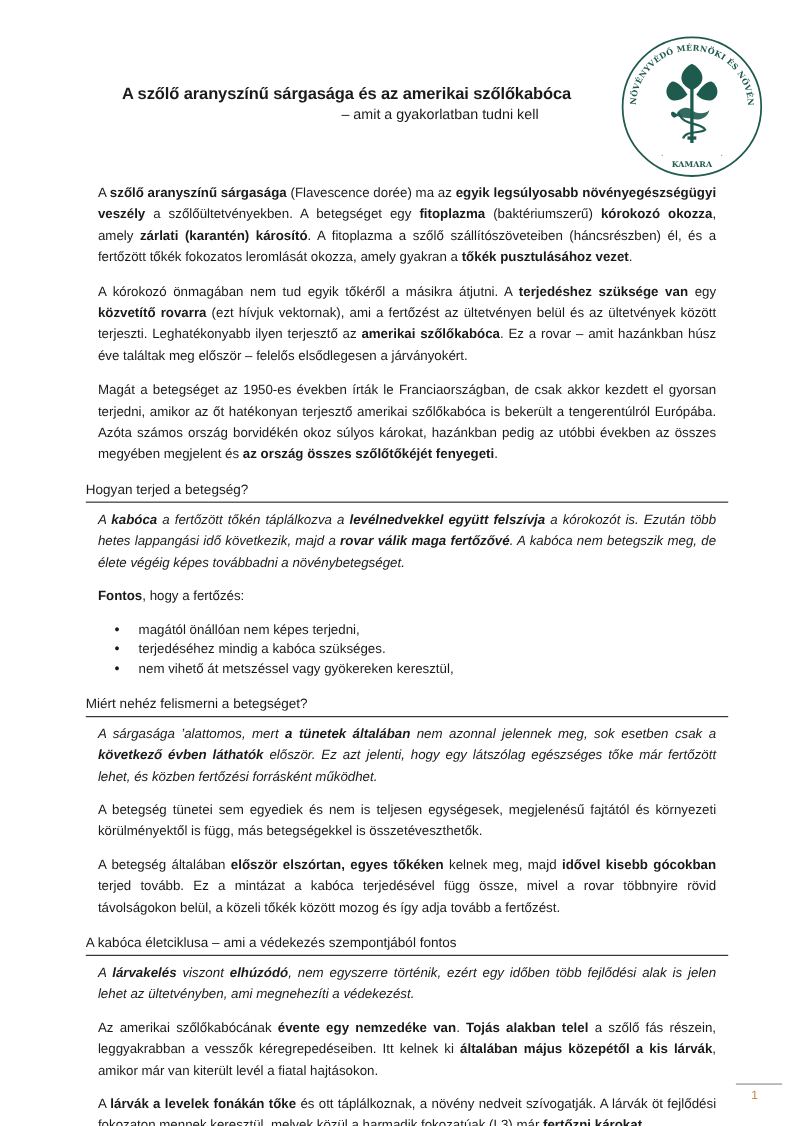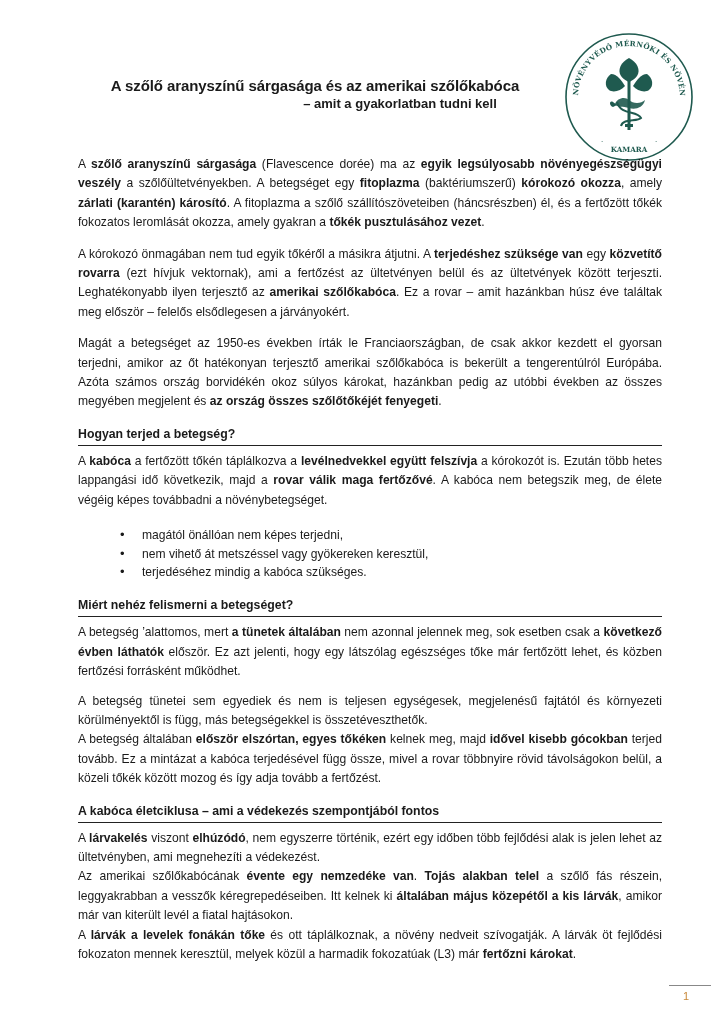--- a/index.html
+++ b/index.html
@@ -2,34 +2,34 @@
 <html><head>
 <meta charset="utf-8">
 <style>
   html, body { margin: 0; padding: 0; background: #ffffff; }
   body { width: 727px; height: 1024px; position: relative; overflow: hidden;
          font-family: "Liberation Sans", "DejaVu Sans", sans-serif; color: #1a1a1a; }
   .page { position: absolute; left: 0; top: 0; width: 727px; height: 800px; }
 
   .title-block { position: absolute; left: 92px; top: 76px; width: 446px; text-align: center; }
   .title-line1 { font-size: 15px; font-weight: bold; line-height: 19px; white-space: nowrap; letter-spacing: -0.1px; }
-  .title-line2 { font-size: 13px; font-weight: bold; line-height: 17px; white-space: nowrap; padding-left: 170px; }
+  .title-line2 { font-size: 13px; font-weight: normal; line-height: 17px; white-space: nowrap; padding-left: 170px; }
 
   .logo { position: absolute; left: 551px; top: 28px; width: 156px; height: 138px; }
 
   .content { position: absolute; left: 78px; top: 155px; width: 584px; font-size: 12.1px; line-height: 19.4px; }
-  .para { margin: 0; text-align: justify; }
+  .para { margin: 11px; text-align: justify; }
   .para.gap { margin-top: 12px; }
   .para b, .li b { font-weight: bold; }
 
-  .heading { margin-top: 14px; font-size: 12.3px; font-weight: bold; padding-bottom: 2px;
+  .heading { margin-top: 14px; font-size: 12.3px; font-weight: normal; padding-bottom: 2px;
              border-bottom: 1.4px solid #222; line-height: 17px; }
-  .heading + .para { margin-top: 6px; }
+  .heading + .para { margin-top: 6px; font-style: italic; }
 
-  ul.bullets { margin: 16px; padding: 0 0 0 48px; list-style: none; }
+  ul.bullets { margin: 0; padding: 0 0 0 48px; list-style: none; }
   ul.bullets .li { position: relative; line-height: 18.4px; }
   ul.bullets .li::before { content: "\2022"; position: absolute; left: -22px; font-size: 13px; }
 
   .footer-rule { position: absolute; left: 669px; top: 985px; width: 42px; border-top: 1px solid #888; }
   .page-number { position: absolute; left: 683px; top: 990px; font-size: 11px; color: #c8883a; }
 </style>
 </head>
 <body>
 
 <div class="page">
@@ -67,28 +67,29 @@
     </svg>
   </div>
 
   <div class="content">
     <p class="para"><span>A </span><b>szőlő aranyszínű sárgasága</b><span> (Flavescence dorée) ma az </span><b>egyik legsúlyosabb növényegészségügyi veszély</b><span> a szőlőültetvényekben. A betegséget egy </span><b>fitoplazma</b><span> (baktériumszerű) </span><b>kórokozó okozza</b><span>, amely </span><b>zárlati (karantén) károsító</b><span>. A fitoplazma a szőlő szállítószöveteiben (háncsrészben) él, és a fertőzött tőkék fokozatos leromlását okozza, amely gyakran a </span><b>tőkék pusztulásához vezet</b><span>.</span></p>
     <p class="para gap"><span>A kórokozó önmagában nem tud egyik tőkéről a másikra átjutni. A </span><b>terjedéshez szüksége van</b><span> egy </span><b>közvetítő rovarra</b><span> (ezt hívjuk vektornak), ami a fertőzést az ültetvényen belül és az ültetvények között terjeszti. Leghatékonyabb ilyen terjesztő az </span><b>amerikai szőlőkabóca</b><span>. Ez a rovar – amit hazánkban húsz éve találtak meg először – felelős elsődlegesen a járványokért.</span></p>
     <p class="para gap"><span>Magát a betegséget az 1950-es években írták le Franciaországban, de csak akkor kezdett el gyorsan terjedni, amikor az őt hatékonyan terjesztő amerikai szőlőkabóca is bekerült a tengerentúlról Európába. Azóta számos ország borvidékén okoz súlyos károkat, hazánkban pedig az utóbbi években az összes megyében megjelent és </span><b>az ország összes szőlőtőkéjét fenyegeti</b><span>.</span></p>
 
     <div class="heading">Hogyan terjed a betegség?</div>
     <p class="para"><span>A </span><b>kabóca</b><span> a fertőzött tőkén táplálkozva a </span><b>levélnedvekkel együtt felszívja</b><span> a kórokozót is. Ezután több hetes lappangási idő következik, majd a </span><b>rovar válik maga fertőzővé</b><span>. A kabóca nem betegszik meg, de élete végéig képes továbbadni a növénybetegséget.</span></p>
+    <p class="para gap" style="margin-top:10px"><b>Fontos</b><span>, hogy a fertőzés:</span></p>
     <ul class="bullets">
       <li class="li">magától önállóan nem képes terjedni,</li>
+      <li class="li">terjedéséhez mindig a kabóca szükséges.</li>
       <li class="li">nem vihető át metszéssel vagy gyökereken keresztül,</li>
-      <li class="li">terjedéséhez mindig a kabóca szükséges.</li>
     </ul>
 
     <div class="heading">Miért nehéz felismerni a betegséget?</div>
-    <p class="para"><span>A betegség ’alattomos, mert </span><b>a tünetek általában</b><span> nem azonnal jelennek meg, sok esetben csak a </span><b>következő évben láthatók</b><span> először. Ez azt jelenti, hogy egy látszólag egészséges tőke már fertőzött lehet, és közben fertőzési forrásként működhet.</span></p>
+    <p class="para"><span>A sárgasága ’alattomos, mert </span><b>a tünetek általában</b><span> nem azonnal jelennek meg, sok esetben csak a </span><b>következő évben láthatók</b><span> először. Ez azt jelenti, hogy egy látszólag egészséges tőke már fertőzött lehet, és közben fertőzési forrásként működhet.</span></p>
     <p class="para gap" style="margin-top:10px"><span>A betegség tünetei sem egyediek és nem is teljesen egységesek, megjelenésű fajtától és környezeti körülményektől is függ, más betegségekkel is összetéveszthetők.</span></p>
     <p class="para"><span>A betegség általában </span><b>először elszórtan, egyes tőkéken</b><span> kelnek meg, majd </span><b>idővel kisebb gócokban</b><span> terjed tovább. Ez a mintázat a kabóca terjedésével függ össze, mivel a rovar többnyire rövid távolságokon belül, a közeli tőkék között mozog és így adja tovább a fertőzést.</span></p>
 
     <div class="heading">A kabóca életciklusa – ami a védekezés szempontjából fontos</div>
     <p class="para"><span>A </span><b>lárvakelés</b><span> viszont </span><b>elhúzódó</b><span>, nem egyszerre történik, ezért egy időben több fejlődési alak is jelen lehet az ültetvényben, ami megnehezíti a védekezést.</span></p>
     <p class="para"><span>Az amerikai szőlőkabócának </span><b>évente egy nemzedéke van</b><span>. </span><b>Tojás alakban telel</b><span> a szőlő fás részein, leggyakrabban a vesszők kéregrepedéseiben. Itt kelnek ki </span><b>általában május közepétől a kis lárvák</b><span>, amikor már van kiterült levél a fiatal hajtásokon.</span></p>
     <p class="para"><span>A </span><b>lárvák a levelek fonákán tőke</b><span> és ott táplálkoznak, a növény nedveit szívogatják. A lárvák öt fejlődési fokozaton mennek keresztül, melyek közül a harmadik fokozatúak (L3) már </span><b>fertőzni károkat</b><span>.</span></p>
   </div>
 
   <div class="footer-rule"></div>

